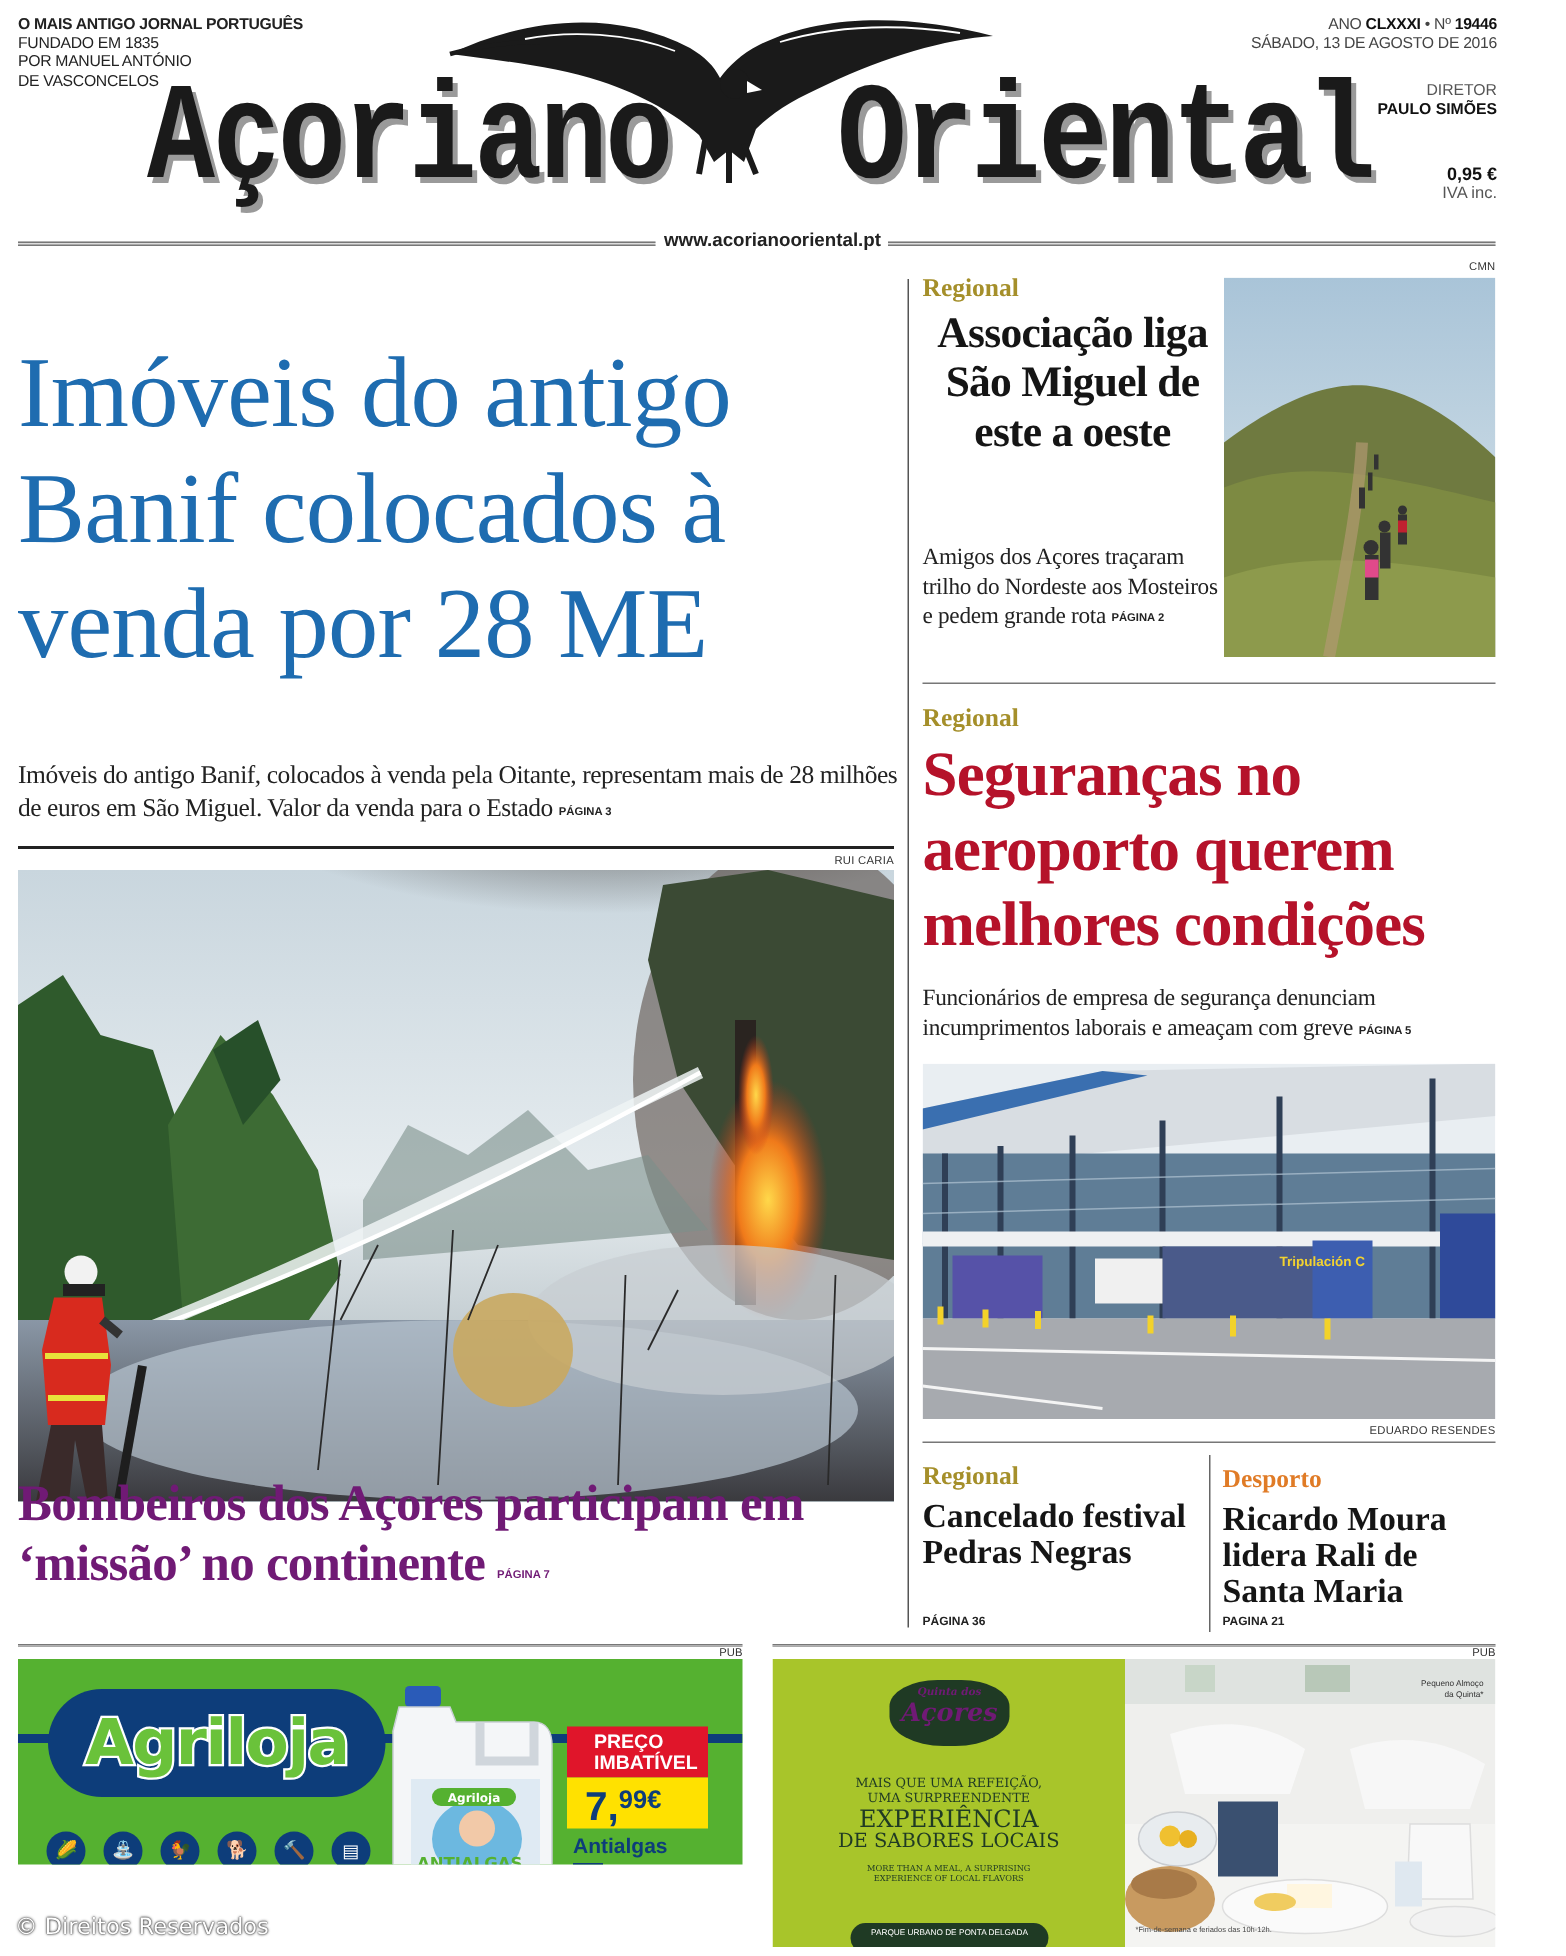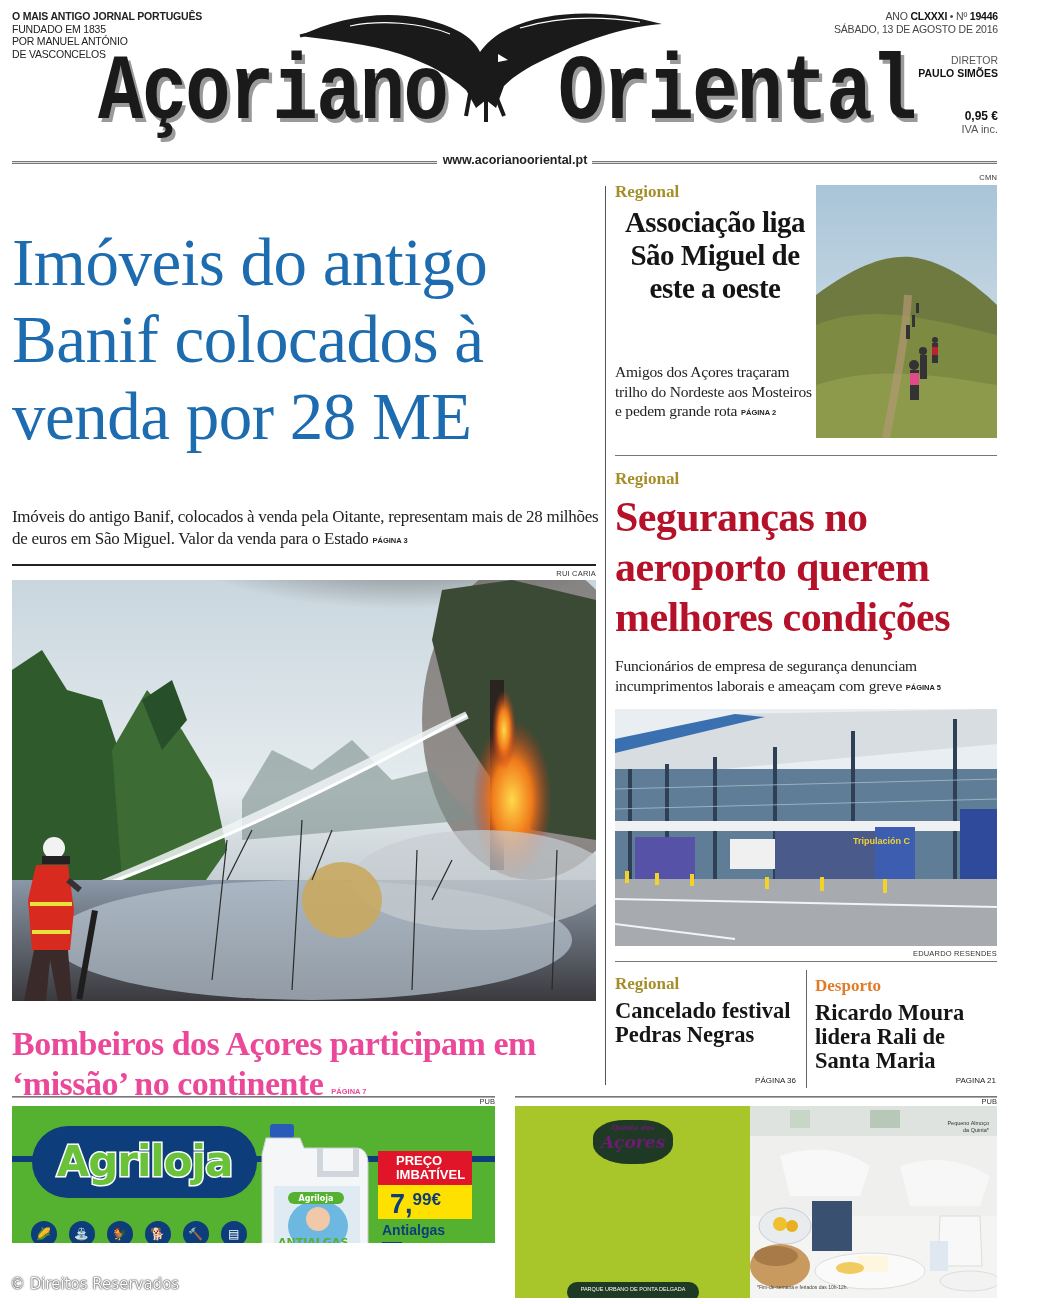--- a/index.html
+++ b/index.html
@@ -32,36 +32,36 @@
 
   
   .lead-headline { left: 12px; top: 180px; width: 590px; font-family: "Liberation Serif", serif; font-weight: normal; font-size: 67px; line-height: 77px; color: #1e6cb0; letter-spacing: -0.5px; margin-top: 44px; }
   .lead-sub { left: 12px; top: 506px; width: 590px; font-family: "Liberation Serif", serif; font-size: 17px; line-height: 22px; color: #222; letter-spacing: -0.3px; }
   .pg { font-family: "Liberation Sans", sans-serif; font-weight: bold; font-size: 7.5px; letter-spacing: 0; vertical-align: 1px; }
 
   .rule-black { height: 2px; background: #222; }
   .credit { font-size: 7.5px; color: #333; text-align: right; letter-spacing: 0.2px; }
 
   .fire-photo { left: 12px; top: 580px; width: 584px; height: 421px; overflow: hidden; background: #6a7e86; }
-  .bombeiros { left: 12px; top: 1024px; width: 590px; font-family: "Liberation Serif", serif; font-weight: bold; font-size: 34px; line-height: 40px; color: #ec4899; letter-spacing: -0.5px; }
+  .bombeiros { left: 12px; top: 983px; width: 590px; font-family: "Liberation Serif", serif; font-weight: bold; font-size: 34px; line-height: 40px; color: #701a75; letter-spacing: -0.5px; }
 
   
   .vrule { width: 1px; background: #555; }
   .section-label { font-family: "Liberation Serif", serif; font-weight: bold; font-size: 17px; color: #a58f2a; }
   .section-label.orange { color: #e07b26; }
   .assoc-title { left: 615px; top: 206px; width: 200px; font-family: "Liberation Serif", serif; font-weight: bold; font-size: 29px; line-height: 33px; color: #151515; letter-spacing: -0.5px; text-align: center; }
   .assoc-sub { left: 615px; top: 362px; width: 200px; font-family: "Liberation Serif", serif; font-size: 15.5px; line-height: 19.5px; color: #222; letter-spacing: -0.2px; }
   .hike-photo { left: 816px; top: 185px; width: 181px; height: 253px; overflow: hidden; }
 
   .seg-title { left: 615px; top: 492px; width: 430px; font-family: "Liberation Serif", serif; font-weight: bold; font-size: 42px; line-height: 50px; color: #b5122a; letter-spacing: -0.6px; }
   .seg-sub { left: 615px; top: 656px; width: 400px; font-family: "Liberation Serif", serif; font-size: 15.5px; line-height: 20px; color: #222; letter-spacing: -0.2px; }
   .airport-photo { left: 615px; top: 709px; width: 382px; height: 237px; overflow: hidden; }
 
   .brief-title { font-family: "Liberation Serif", serif; font-weight: bold; font-size: 22.5px; line-height: 24px; color: #151515; }
-  .pgref { font-size: 8px; font-weight: normal; color: #222; text-align: right; }
+  .pgref { font-size: 8px; font-weight: bold; color: #222; text-align: left; }
 
   
   .pub { font-size: 7.5px; color: #333; text-align: right; }
   .ad1 { left: 12px; top: 1106px; width: 483px; height: 137px; background: #55b130; overflow: hidden; }
   .ad2 { left: 515px; top: 1106px; width: 482px; height: 192px; overflow: hidden; background: #fff; }
 
   .agri-band { position: absolute; left: 0; top: 50px; width: 483px; height: 6px; background: #0d3d7a; }
   .agri-pill { position: absolute; left: 20px; top: 20px; width: 225px; height: 72px; background: #0d3d7a; border-radius: 36px; }
   .agri-logo { position: absolute; left: 20px; top: 22px; width: 225px; height: 68px; text-align: center; font-family: "DejaVu Sans", sans-serif; font-weight: bold; font-size: 42px; line-height: 68px; color: #6ac23a; -webkit-text-stroke: 3px #fff; paint-order: stroke fill; letter-spacing: -1px; }
   .agri-icons { position: absolute; left: 18px; top: 115px; display: flex; gap: 10px; }
@@ -394,20 +394,28 @@
 <div class="abs" style="left:515px; top:1096px; width:482px; height:2px; border-top:1px solid #777; border-bottom:1px solid #aaa;"></div>
 <div class="abs pub" style="left:515px; top:1097px; width:482px;">PUB</div>
 
 <div class="abs ad2">
   <div class="quinta-left"></div>
   <div class="quinta-logo"></div>
   <div class="quinta-logo-text">
     <span class="small">Quinta dos</span>
     <span class="big">Açores</span>
   </div>
+  <div class="quinta-copy">
+    <div class="q1">MAIS QUE UMA REFEIÇÃO,</div>
+    <div class="q1">UMA SURPREENDENTE</div>
+    <div class="q2">EXPERIÊNCIA</div>
+    <div class="q3">DE SABORES LOCAIS</div>
+    <div class="q4">MORE THAN A MEAL, A SURPRISING</div>
+    <div class="q4" style="margin-top:0">EXPERIENCE OF LOCAL FLAVORS</div>
+  </div>
   <div class="quinta-btn">PARQUE URBANO DE PONTA DELGADA</div>
 
   <svg class="quinta-photo" viewBox="0 0 247 192">
     <rect width="247" height="192" fill="#efefed"></rect>
     <rect x="0" y="0" width="247" height="30" fill="#dfe3e0"></rect>
     <rect x="40" y="4" width="20" height="18" fill="#c8d6c8"></rect>
     <rect x="120" y="4" width="30" height="18" fill="#b8c8b8"></rect>
     <path d="M30 50 C60 40, 90 40, 120 60 L110 90 L40 90 Z" fill="#f8f8f8"></path>
     <path d="M150 60 C180 50, 210 52, 240 70 L230 100 L160 100 Z" fill="#f7f7f7"></path>
     <rect x="0" y="110" width="247" height="82" fill="#f4f4f2"></rect>

